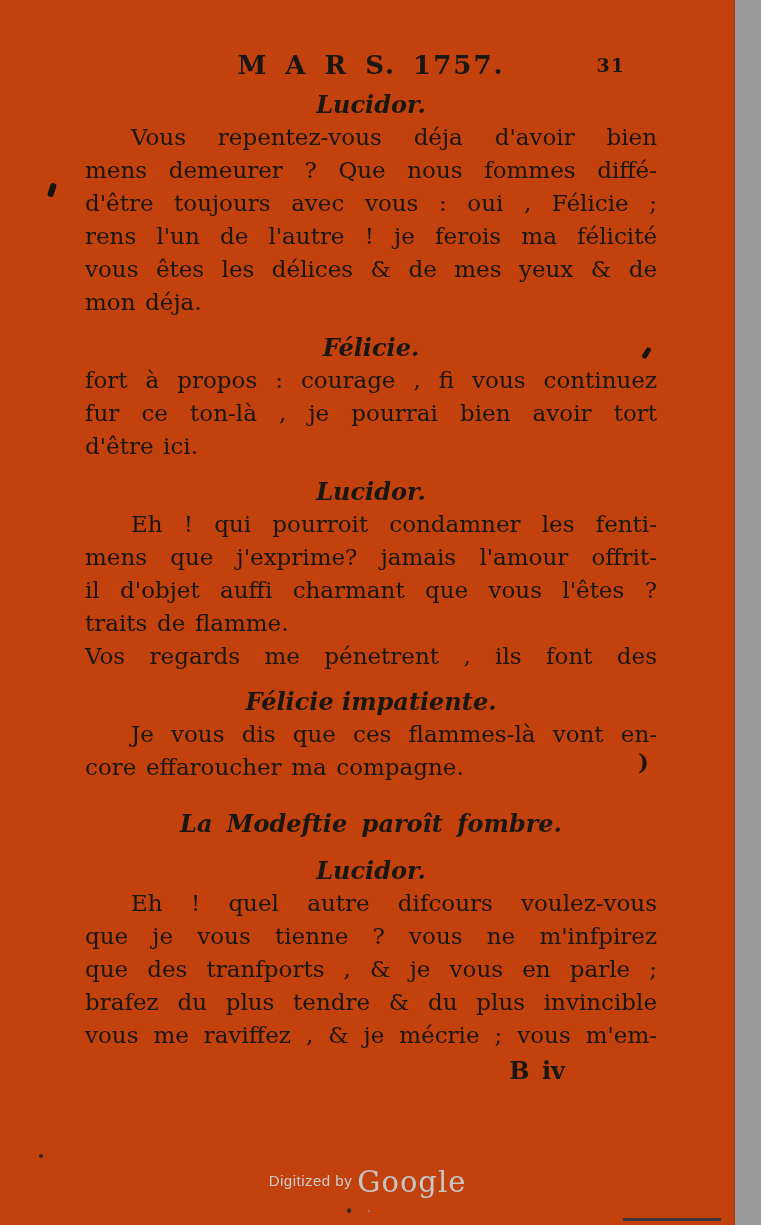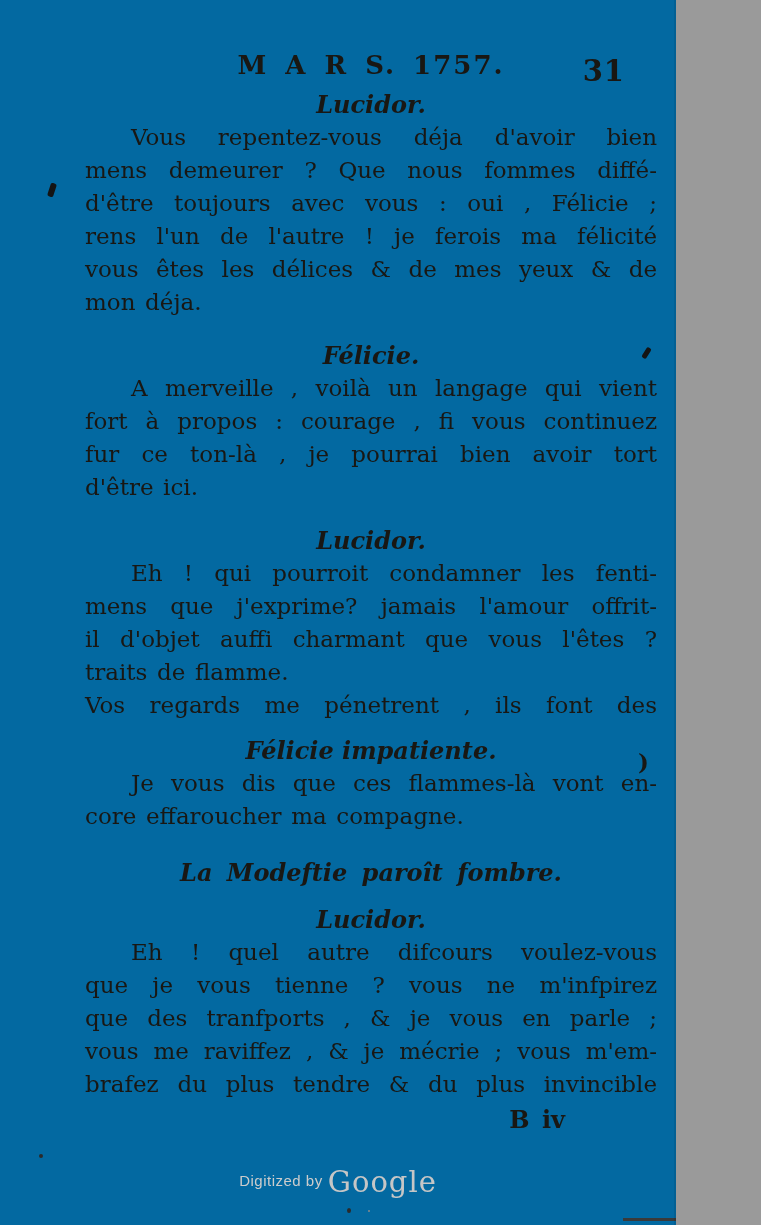--- a/index.html
+++ b/index.html
@@ -1,46 +1,46 @@
 <!DOCTYPE html>
 <html><head>
 <meta charset="utf-8">
 <style>
   html,body{margin:0;padding:0;background:#9a9a9a;}
   .page{
     position:relative;
-    width:676px;height:1225px;
-    background:#0369a1;
+    width:735px;height:1225px;
+    background:#c2410c;
     overflow:hidden;
     font-family:"DejaVu Serif","Liberation Serif",serif;
     color:#191713;
   }
   
   .page::after{
     content:"";position:absolute;top:0;right:0;width:2px;height:100%;
     background:rgba(0,0,0,0.08);
   }
   .content{
     position:absolute;top:50px;left:85px;width:572px;
   }
   .running-header{
     position:relative;height:36px;
     text-align:center;
     font-weight:700;font-size:26px;letter-spacing:2px;
     word-spacing:6px;
   }
   .page-number{
     position:absolute;right:32px;top:4px;
-    font-weight:700;font-size:29px;letter-spacing:1px;margin-left:48px;
+    font-weight:700;font-size:19px;letter-spacing:1px;margin-left:48px;
   }
   .speaker{
     text-align:center;font-style:italic;font-weight:700;
     font-size:24px;line-height:33px;
   }
-  .speaker.mt8{margin-top:20px;}
+  .speaker.mt8{margin-top:12px;}
   .speaker.mt12{margin-top:12px;}
   .speaker.mt14{margin-top:14px;}
   .stage{
     text-align:center;font-style:italic;font-weight:700;
     font-size:24px;line-height:33px;margin-top:23px;word-spacing:6px;
   }
   .para{margin:0;}
   .line{
     font-size:23px;line-height:33px;font-weight:400;
     word-spacing:0.10em;
@@ -104,21 +104,20 @@
       <div class="line j">mens demeurer ? Que nous fommes diffé-</div>
       <div class="line j">d'être toujours avec vous : oui , Félicie ;</div>
       <div class="line j">rens l'un de l'autre ! je ferois ma félicité</div>
       <div class="line j">vous êtes les délices &amp; de mes yeux &amp; de</div>
       <div class="line">mon déja.</div>
     </div>
 
     <div class="speaker mt8">Félicie.</div>
 
     <div class="para">
-      <div class="line j indent">A merveille , voilà un langage qui vient</div>
       <div class="line j">fort à propos : courage , fi vous continuez</div>
       <div class="line j">fur ce ton-là , je pourrai bien avoir tort</div>
       <div class="line">d'être ici.</div>
     </div>
 
     <div class="speaker mt8">Lucidor.</div>
 
     <div class="para">
       <div class="line j indent">Eh ! qui pourroit condamner les fenti-</div>
       <div class="line j">mens que j'exprime? jamais l'amour offrit-</div>
@@ -135,22 +134,22 @@
     </div>
 
     <div class="stage">La Modeftie paroît fombre.</div>
 
     <div class="speaker mt14">Lucidor.</div>
 
     <div class="para">
       <div class="line j indent">Eh ! quel autre difcours voulez-vous</div>
       <div class="line j">que je vous tienne ? vous ne m'infpirez</div>
       <div class="line j">que des tranfports , &amp; je vous en parle ;</div>
+      <div class="line j">brafez du plus tendre &amp; du plus invincible</div>
       <div class="line j">vous me raviffez , &amp; je mécrie ; vous m'em-</div>
-      <div class="line j">brafez du plus tendre &amp; du plus invincible</div>
     </div>
 
     <div class="signature">B iv</div>
 
   </div>
 
   <div class="mark mark-slash-left"></div>
   <div class="mark mark-slash-right"></div>
   <div class="mark-paren">)</div>
   <div class="speck speck1"></div>

